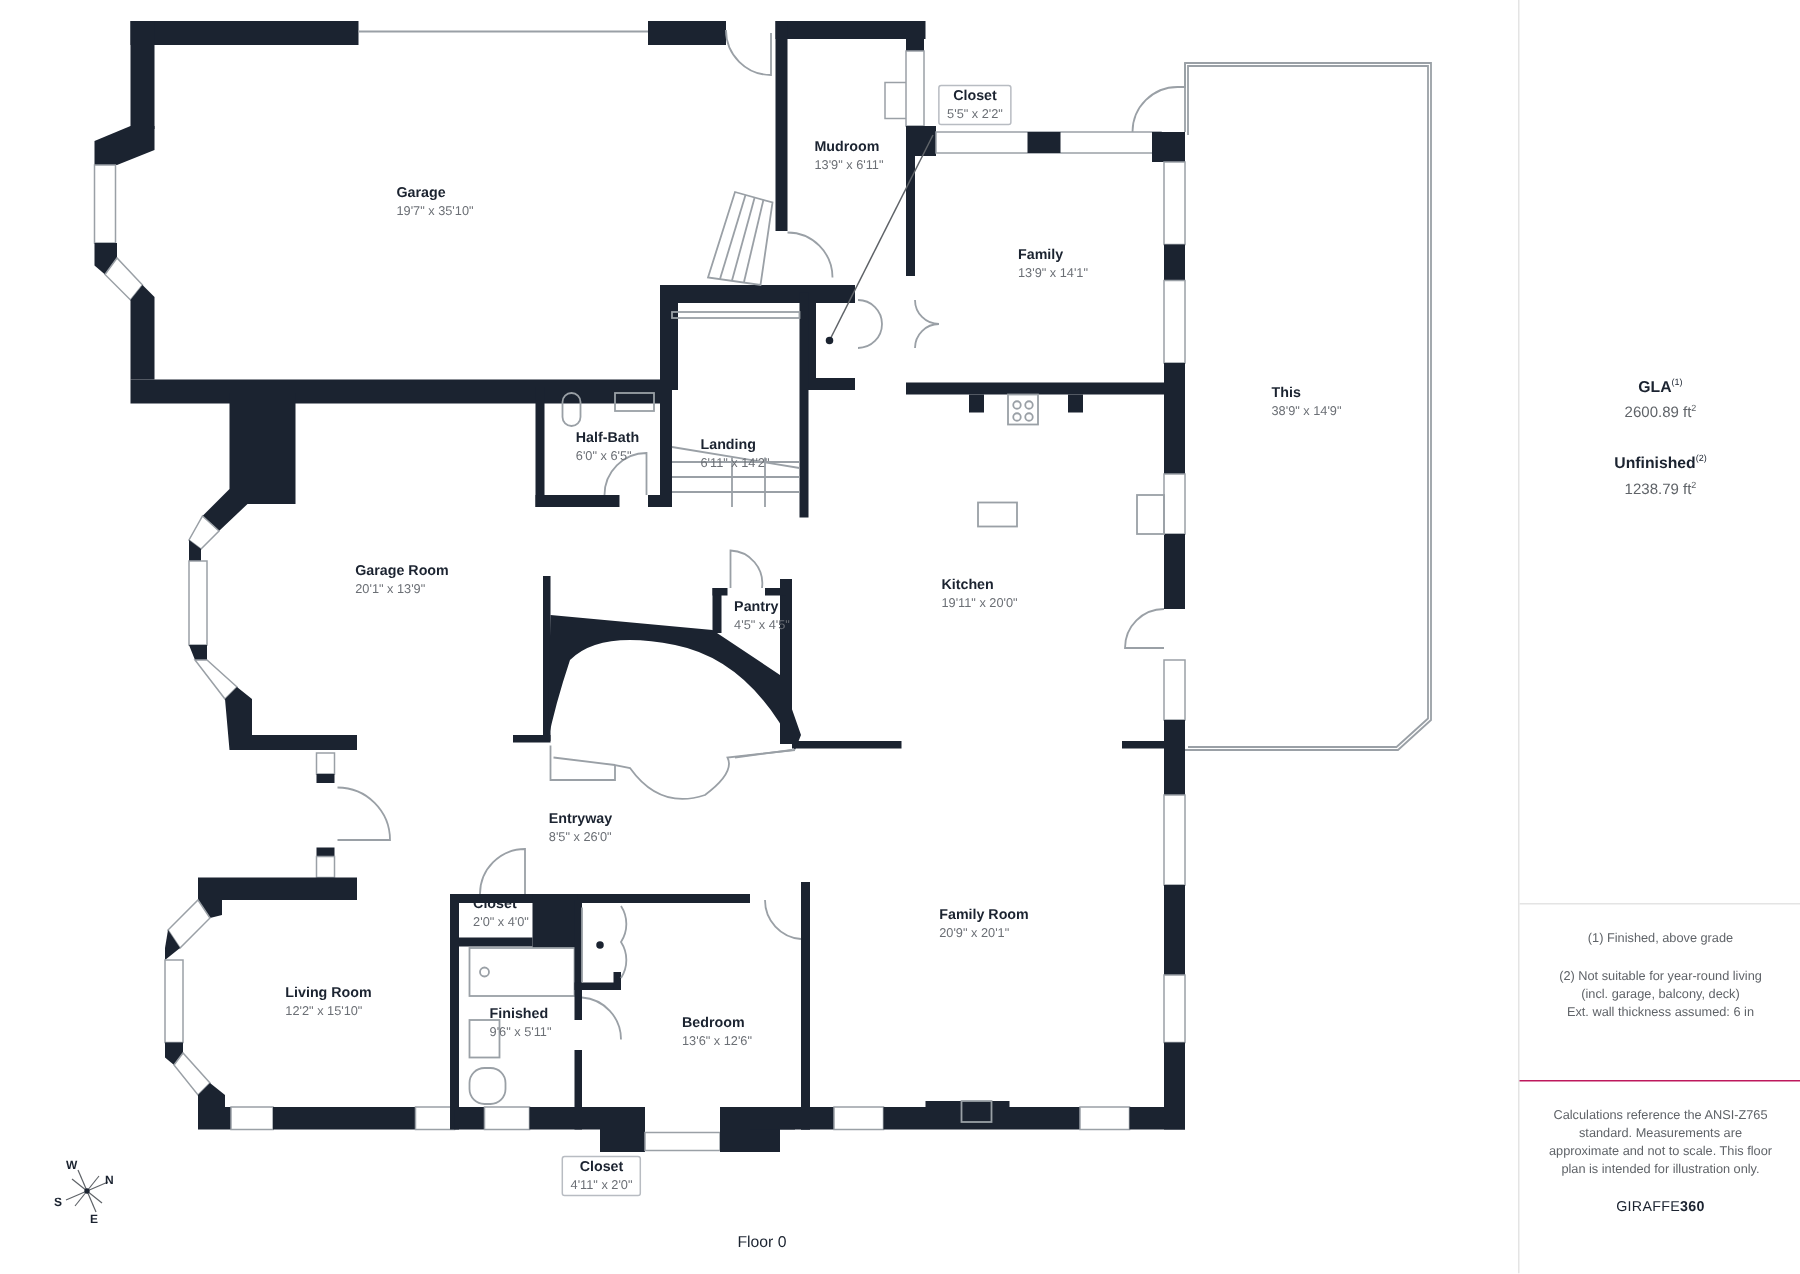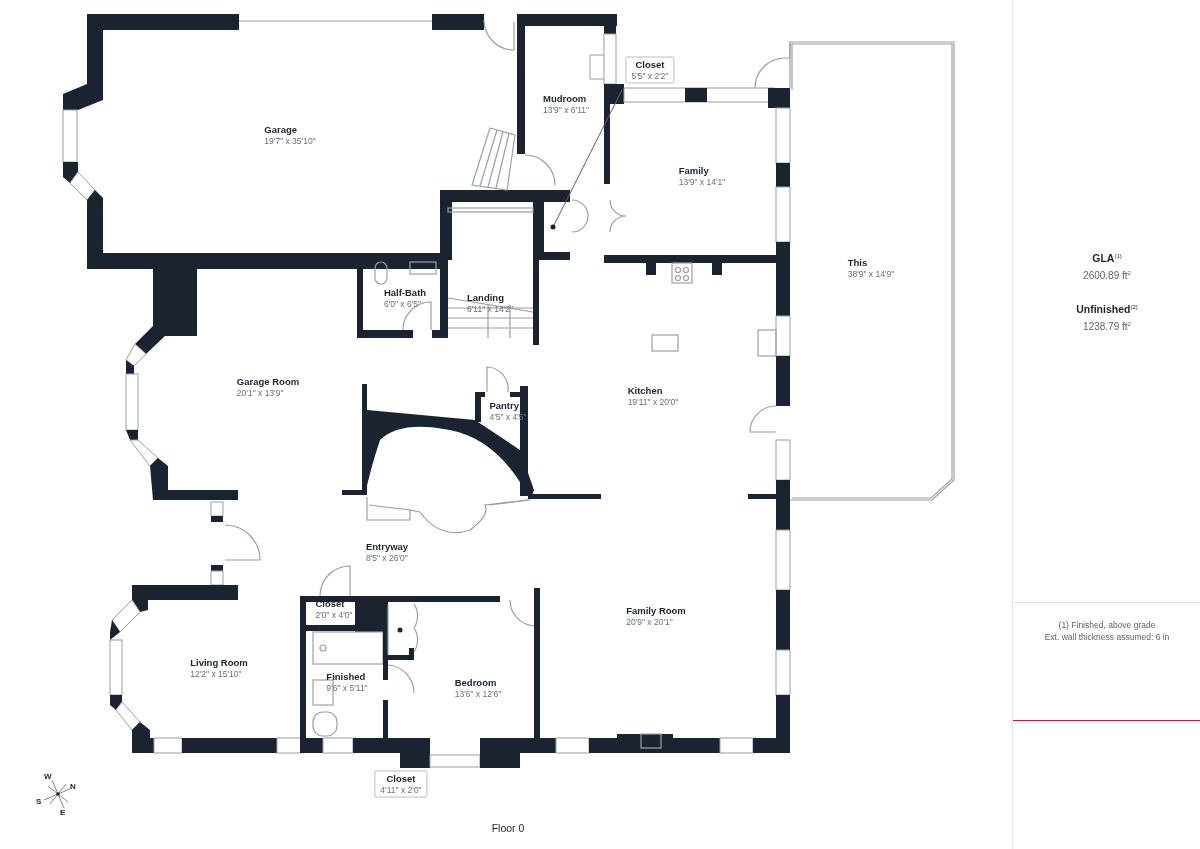--- a/index.html
+++ b/index.html
@@ -296,15 +296,20 @@
       <div class="metric-label"><span>GLA</span><sup>(1)</sup></div>
       <div class="metric-val"><span>2600.89 ft</span><sup>2</sup></div>
     </div>
     <div style="position:absolute;top:303px;width:188px;">
       <div class="metric-label"><span>Unfinished</span><sup>(2)</sup></div>
       <div class="metric-val"><span>1238.79 ft</span><sup>2</sup></div>
     </div>
   </div>
   <div class="sb-sec mid">
     <div class="note" style="margin-top:16px">(1) Finished, above grade</div>
+    <div class="note" style="margin-top:13px;padding:0 22px">(2) Not suitable for year-round living (incl. garage, balcony, deck)</div>
     <div class="note" style="">Ext. wall thickness assumed: 6 in</div>
   </div>
+  <div class="sb-sec bot">
+    <div class="note" style="margin-top:16px;padding:0 18px">Calculations reference the ANSI-Z765 standard. Measurements are approximate and not to scale. This floor plan is intended for illustration only.</div>
+    <div class="brand" style="margin-top:14px"><span>GIRAFFE</span><b>360</b></div>
+  </div>
 </div>
 
 </body></html>

